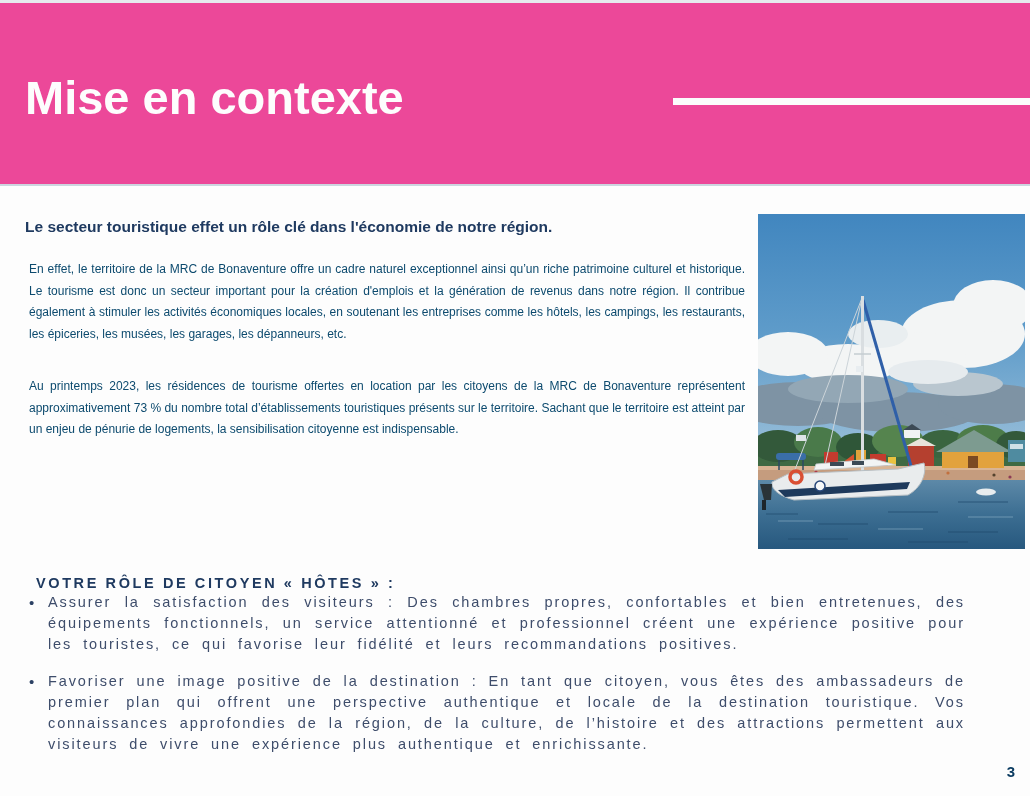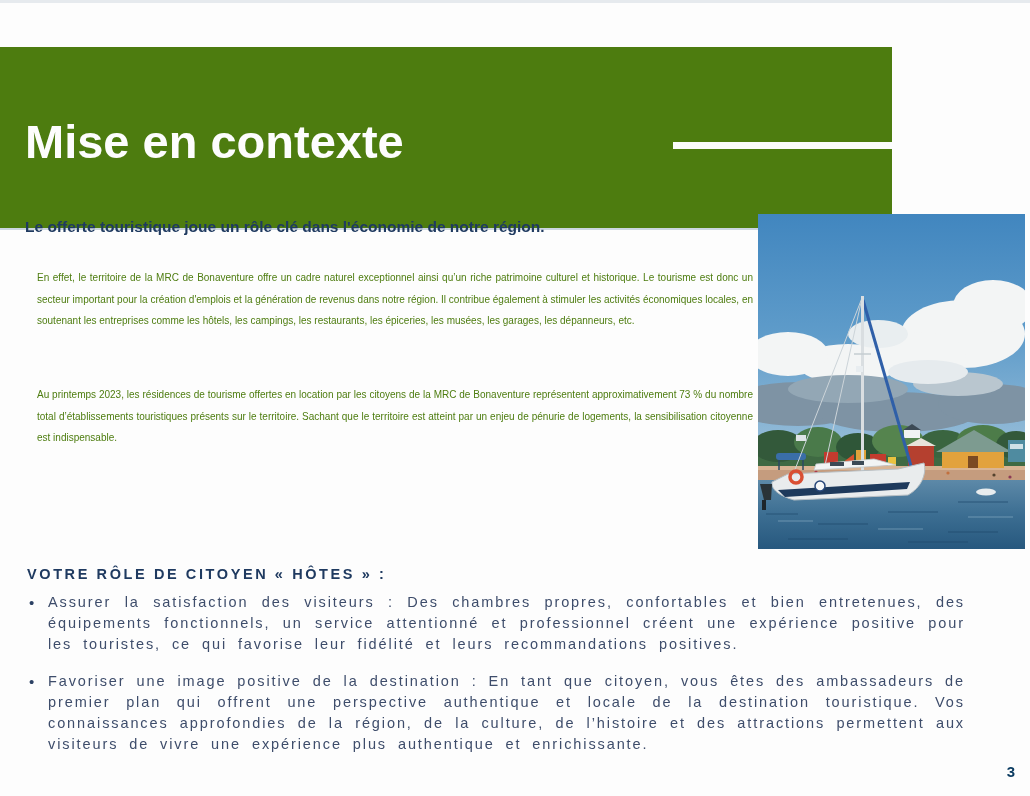--- a/index.html
+++ b/index.html
@@ -8,48 +8,47 @@
     width:1030px;height:796px;
     background:#fdfdfd;
     overflow:hidden;
     font-family:"Liberation Sans","DejaVu Sans",sans-serif;
   }
   .top-strip{
     position:absolute;top:0;left:0;width:1030px;height:3px;
     background:#e6eaee;
   }
   .header-band{
-    position:absolute;top:3px;left:0;width:892px;height:181px;
-    background:#4d7c0f;
+    position:absolute;top:3px;left:0;width:1030px;height:181px;
+    background:#ec4899;
     border-bottom:2px solid #ccd6df;
-    margin-top:44px;
   }
   .page-title{
     position:absolute;left:25px;top:70px;margin:0;
     font-size:47px;line-height:1.05;font-weight:bold;
     color:#fdfdfd;letter-spacing:0px;
   }
   .title-rule{
     position:absolute;left:673px;top:95px;height:7px;right:0;
     background:#fbfcfc;
   }
   .intro-line{
     position:absolute;left:25px;top:216px;width:716px;margin:0;
     font-size:15.5px;line-height:22px;font-weight:bold;color:#1f3a60;
   }
   .para{
-    position:absolute;left:25px;width:716px;margin:12px;
-    font-size:10px;line-height:21.5px;color:#4d7c0f;
+    position:absolute;left:25px;width:716px;margin:4px;
+    font-size:12px;line-height:21.5px;color:#0c4a6e;
     text-align:justify;
   }
   .para-1{top:255px;}
   .para-2{top:372px;}
   .para-3{top:495px;}
   .section-heading{
-    position:absolute;left:25px;top:564px;margin:2px;
+    position:absolute;left:25px;top:564px;margin:11px;
     font-size:14.5px;font-weight:bold;letter-spacing:2.6px;
     color:#1f3a60;
   }
   .bullet-list{
     position:absolute;left:25px;top:592px;width:940px;
     margin:0;padding:0;list-style:none;
   }
   .bullet-item{
     position:relative;
     padding-left:23px;
@@ -78,21 +77,21 @@
 
 <div class="page">
 
   <div class="top-strip"></div>
 
   <header class="header-band">
     <h1 class="page-title">Mise en contexte</h1>
     <div class="title-rule"></div>
   </header>
 
-  <p class="intro-line">Le offerte touristique joue un rôle clé dans l'économie de notre région.</p>
+  <p class="intro-line">Le secteur touristique effet un rôle clé dans l'économie de notre région.</p>
 
   <p class="para para-1">En effet, le territoire de la MRC de Bonaventure offre un cadre naturel exceptionnel ainsi qu’un riche patrimoine culturel et historique. Le tourisme est donc un secteur important pour la création d'emplois et la génération de revenus dans notre région. Il contribue également à stimuler les activités économiques locales, en soutenant les entreprises comme les hôtels, les campings, les restaurants, les épiceries, les musées, les garages, les dépanneurs, etc.</p>
   <p class="para para-2">Au printemps 2023, les résidences de tourisme offertes en location par les citoyens de la MRC de Bonaventure représentent approximativement 73 % du nombre total d’établissements touristiques présents sur le territoire. Sachant que le territoire est atteint par un enjeu de pénurie de logements, la sensibilisation citoyenne est indispensable.</p>
 
   <h2 class="section-heading">VOTRE RÔLE DE CITOYEN « HÔTES » :</h2>
 
   <ul class="bullet-list">
     <li class="bullet-item">
       <span class="bullet-marker">•</span>
       <span>Assurer la satisfaction des visiteurs : Des chambres propres, confortables et bien entretenues, des équipements fonctionnels, un service attentionné et professionnel créent une expérience positive pour les touristes, ce qui favorise leur fidélité et leurs recommandations positives.</span>

